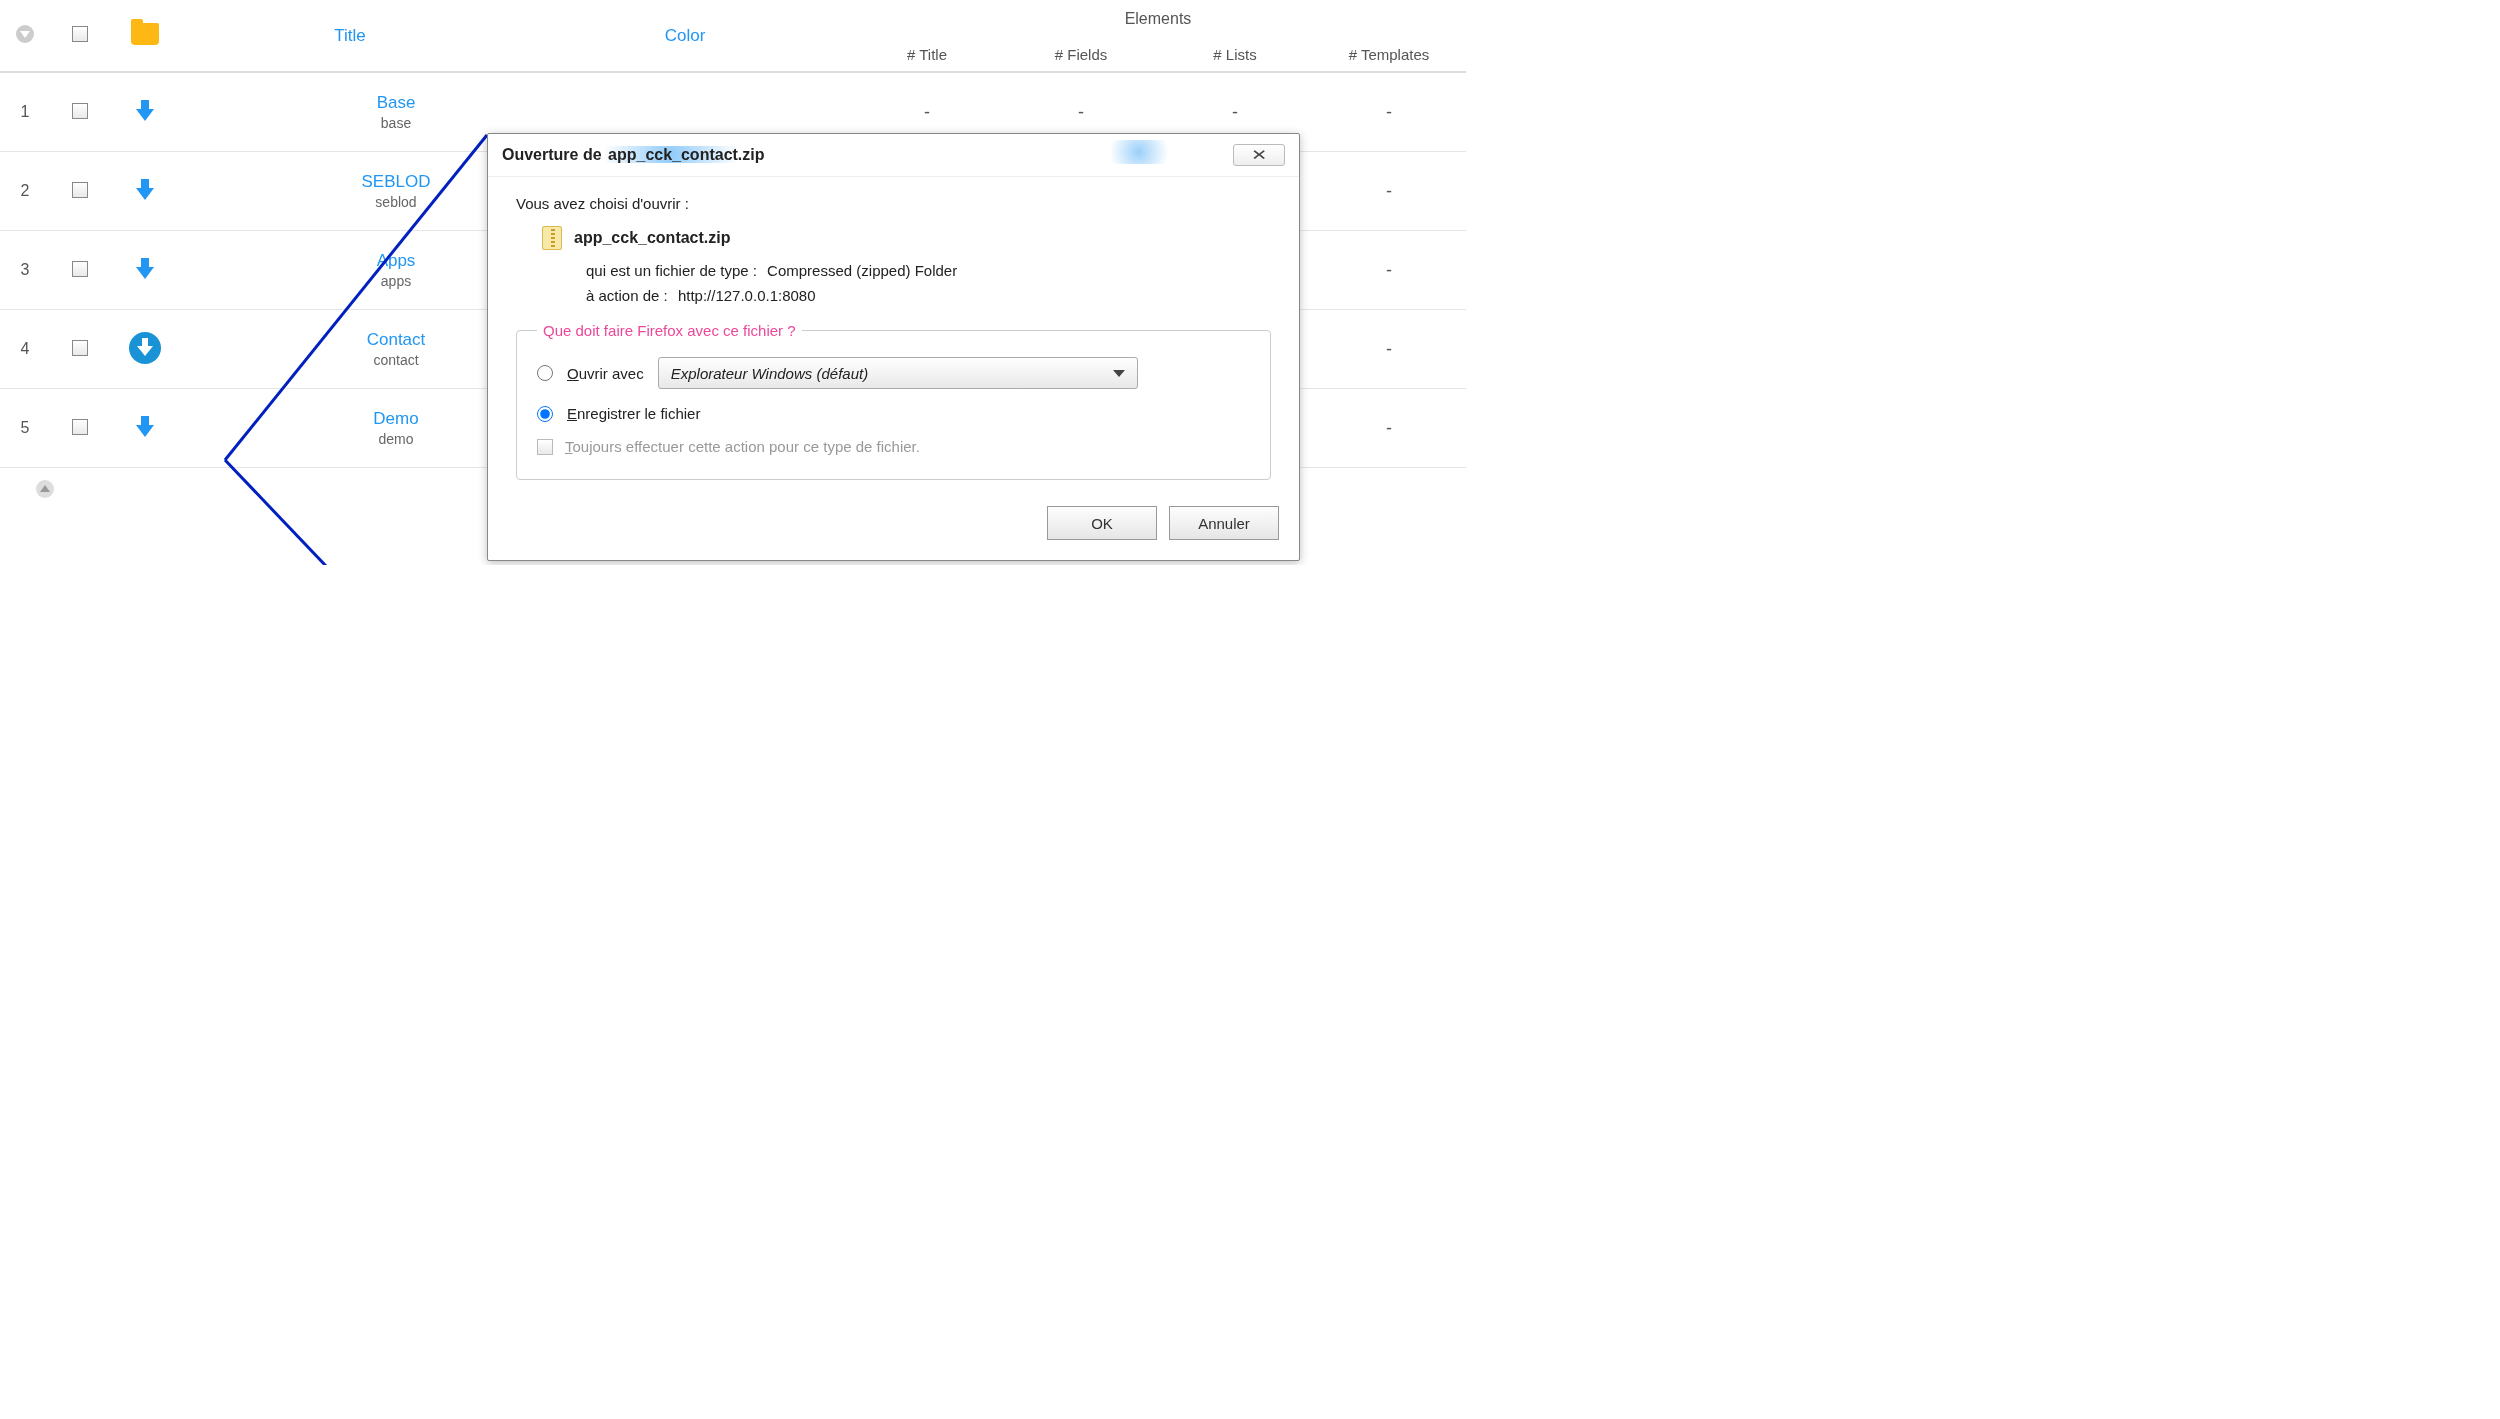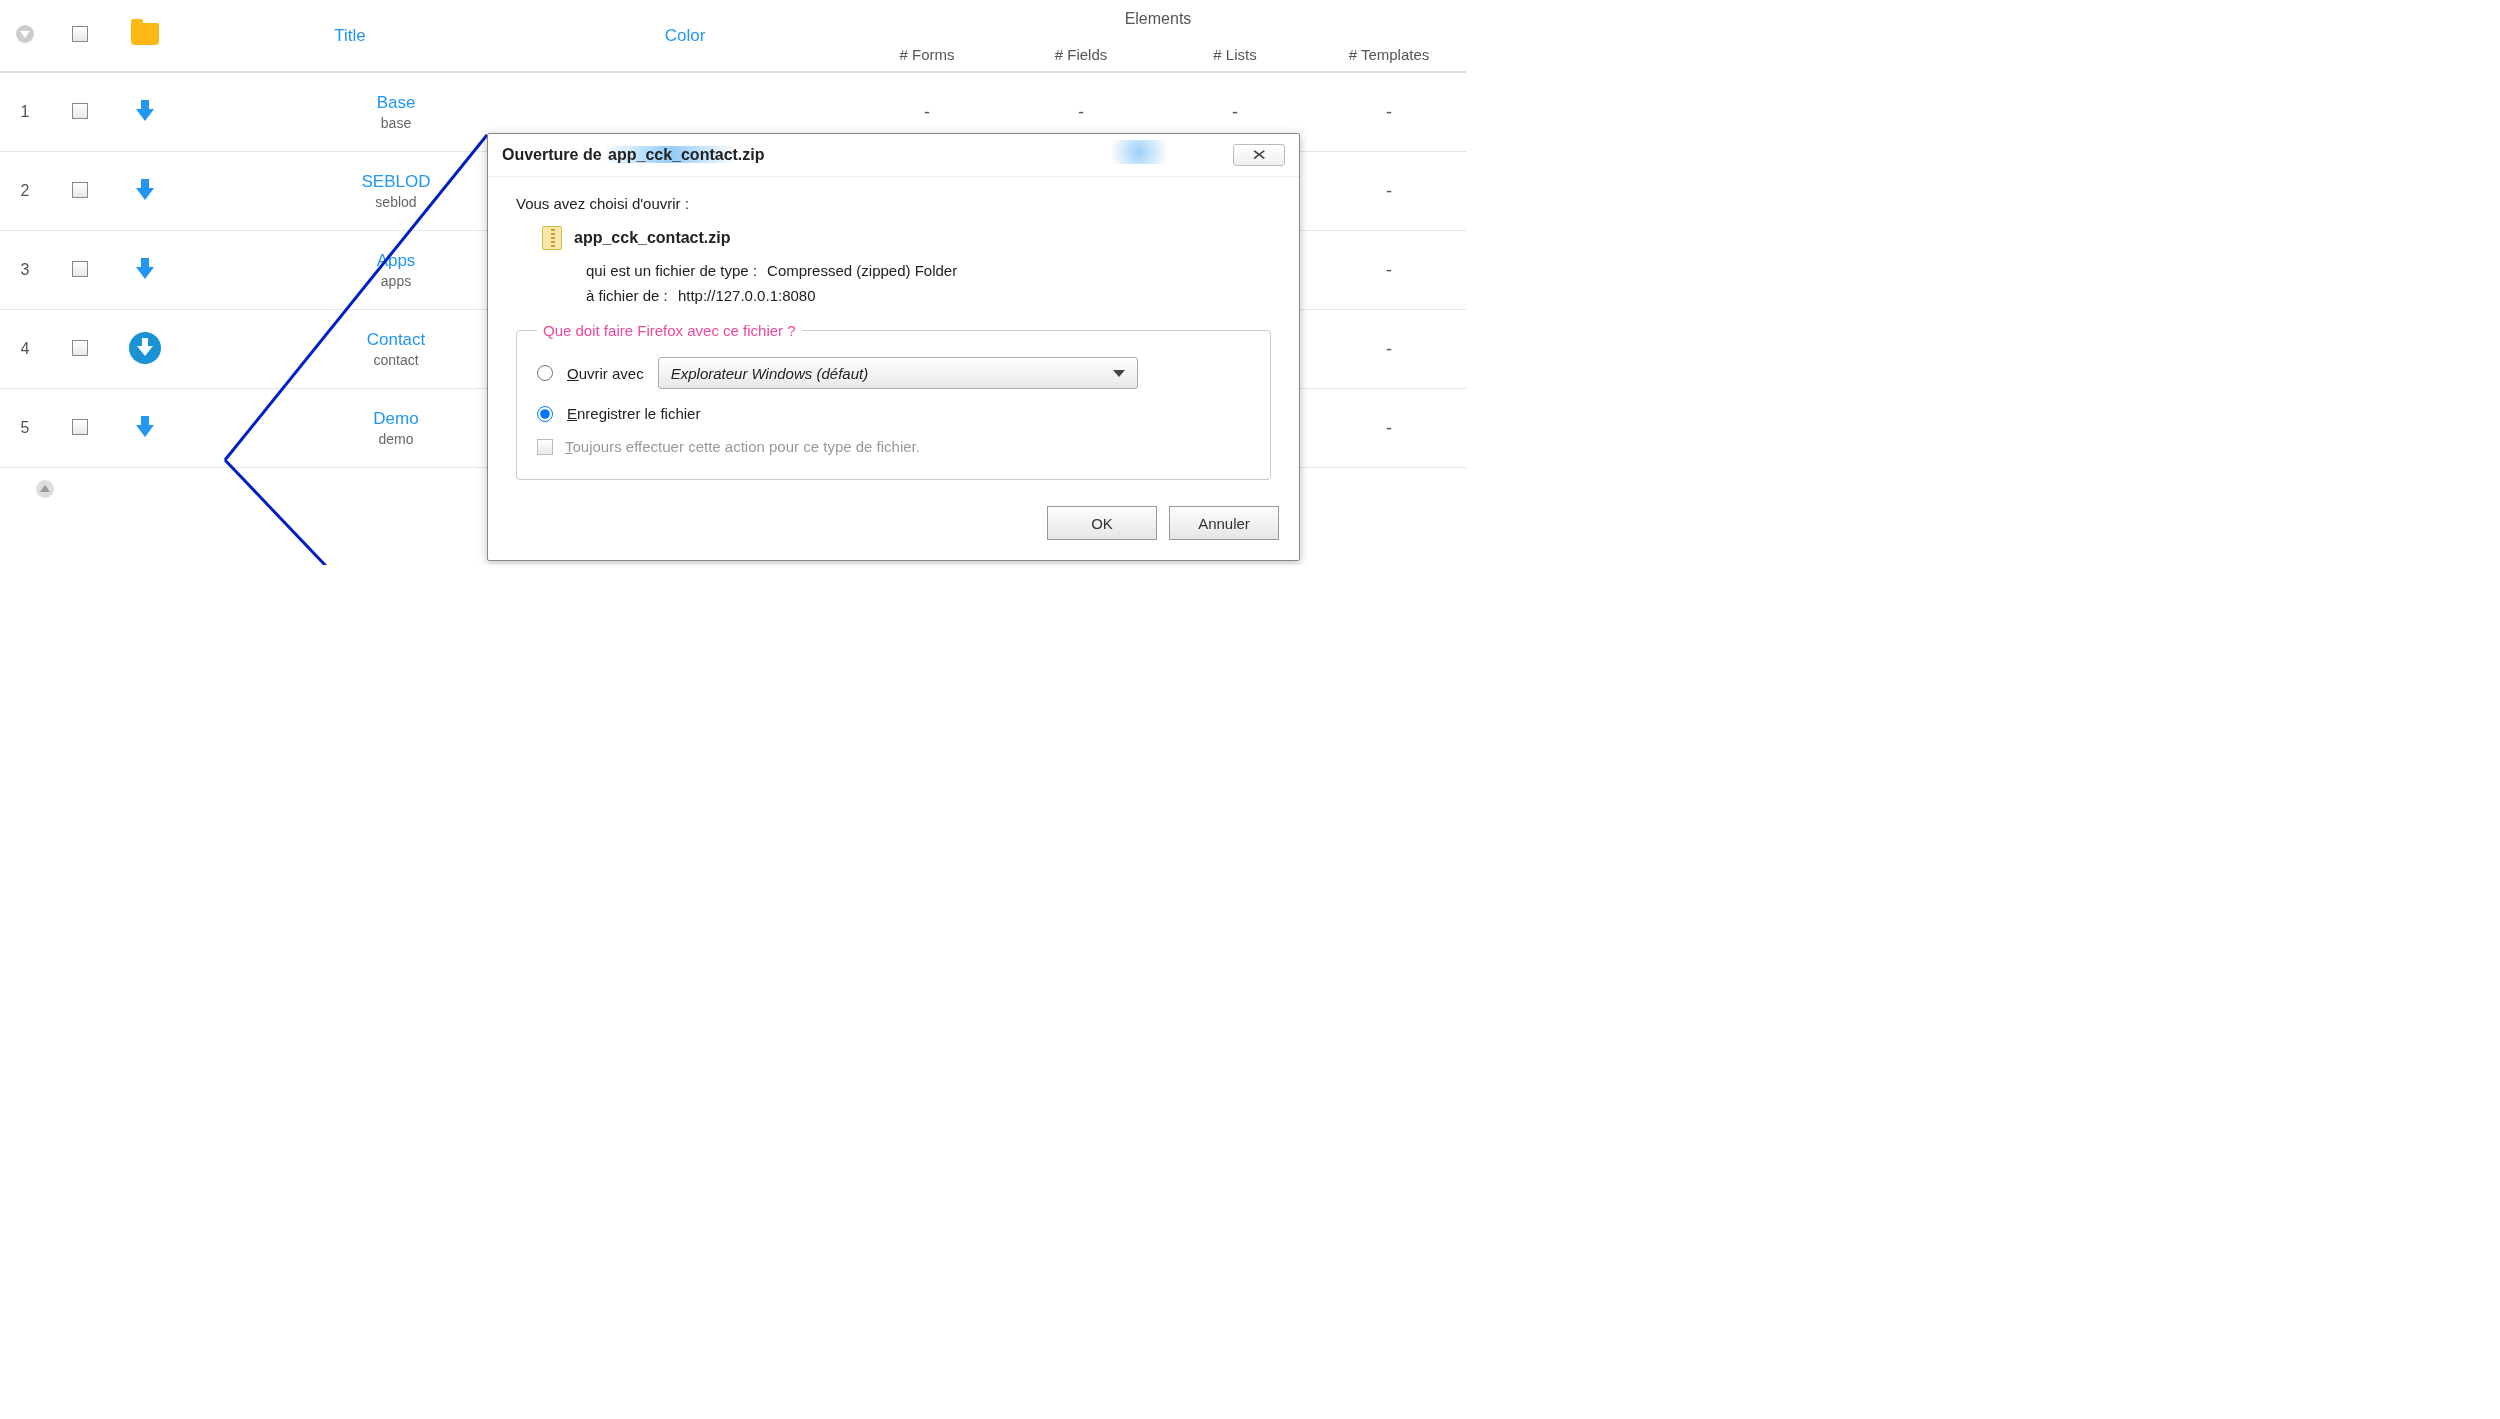--- a/index.html
+++ b/index.html
@@ -96,21 +96,21 @@
   <thead>
     <tr class="header-row">
       <th class="col-sort" rowspan="2"><span class="sort-circle"></span></th>
       <th class="col-check" rowspan="2"><span class="checkbox-box"></span></th>
       <th class="col-folder" rowspan="2"><span class="folder-icon"></span></th>
       <th class="col-title link-header" rowspan="2">Title</th>
       <th class="col-color link-header" rowspan="2">Color</th>
       <th class="group-header" colspan="4">Elements</th>
     </tr>
     <tr class="sub-row">
-      <th class="col-el"># Forms</th>
+      <th class="col-el"># Title</th>
       <th class="col-el"># Fields</th>
       <th class="col-el"># Lists</th>
       <th class="col-el"># Templates</th>
     </tr>
   </thead>
   <tbody id="tbody" class="divider-under-header">
       <tr class="data-row">
         <td class="row-num">1</td>
         <td><span class="checkbox-box"></span></td>
         <td><span class="arrow-down"></span></td>
@@ -213,21 +213,21 @@
     <div class="open-line">Vous avez choisi d'ouvrir :</div>
     <div class="file-row">
       <span class="zip-icon"></span>
       <span class="file-name">app_cck_contact.zip</span>
     </div>
     <div class="meta-line">
       <span>qui est un fichier de type :</span>
       <span class="meta-val">Compressed (zipped) Folder</span>
     </div>
     <div class="meta-line">
-      <span>à fichier de :</span>
+      <span>à action de :</span>
       <span class="meta-val">http://127.0.0.1:8080</span>
     </div>
 
     <fieldset class="action">
       <legend>Que doit faire Firefox avec ce fichier ?</legend>
       <div class="radio-row">
         <input type="radio" name="act" class="radio-el" style="">
         <label><span class="ul">O</span><span>uvrir avec</span></label>
         <div class="select-app">
           <span>Explorateur Windows (défaut)</span>

